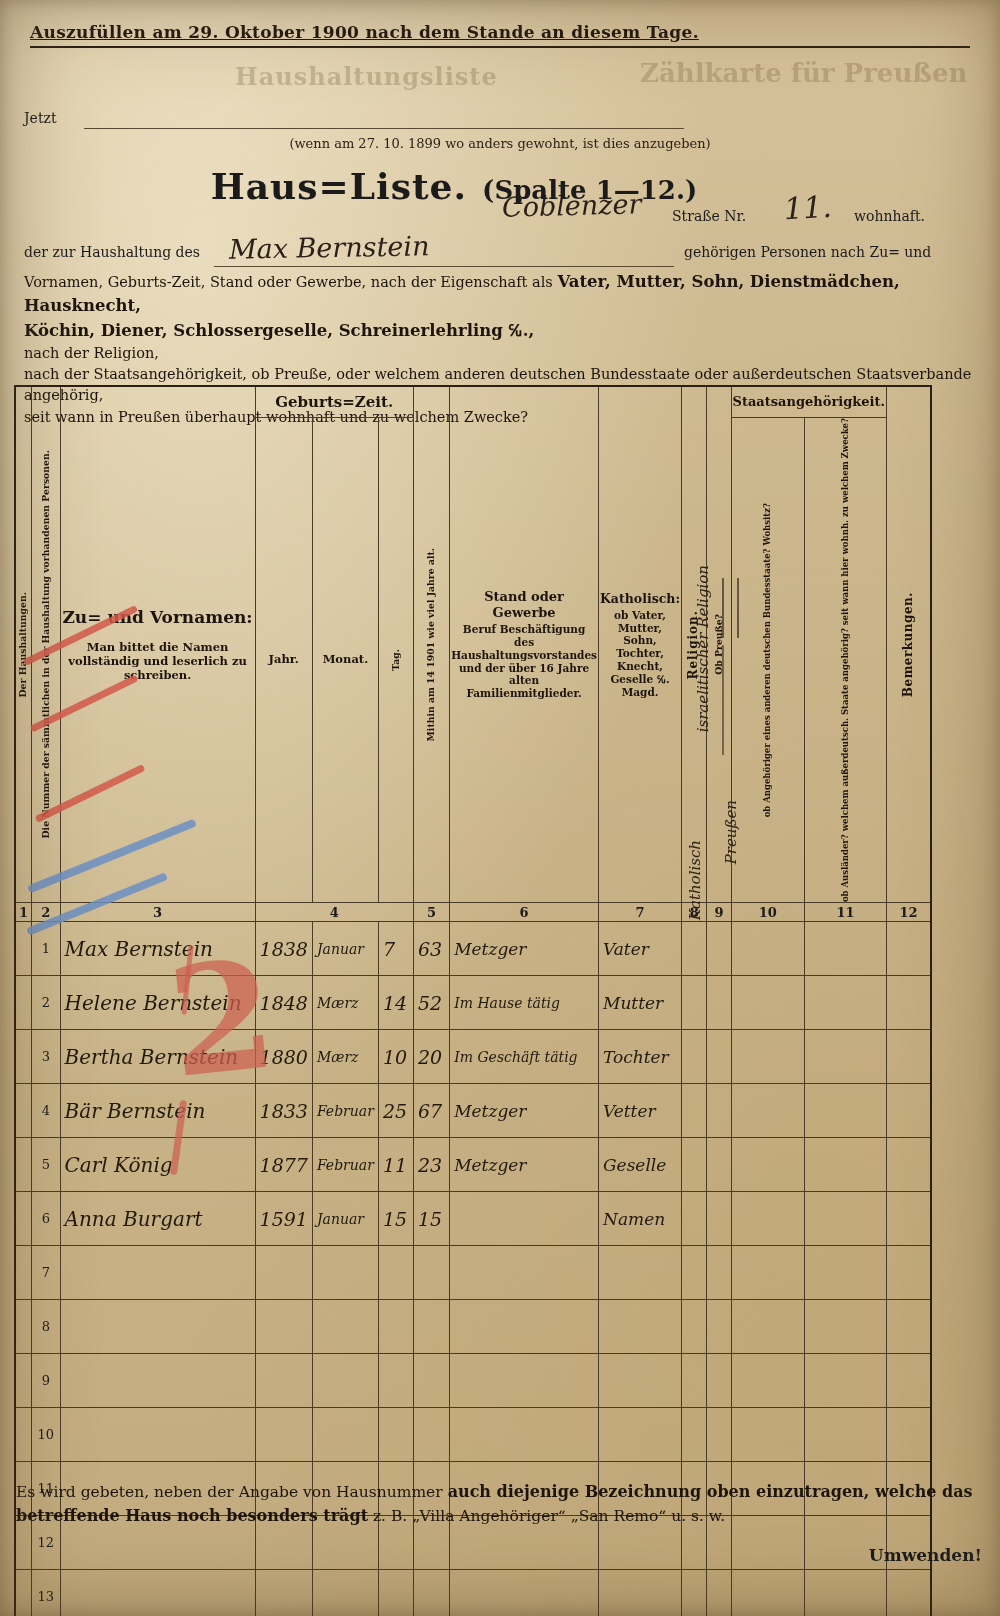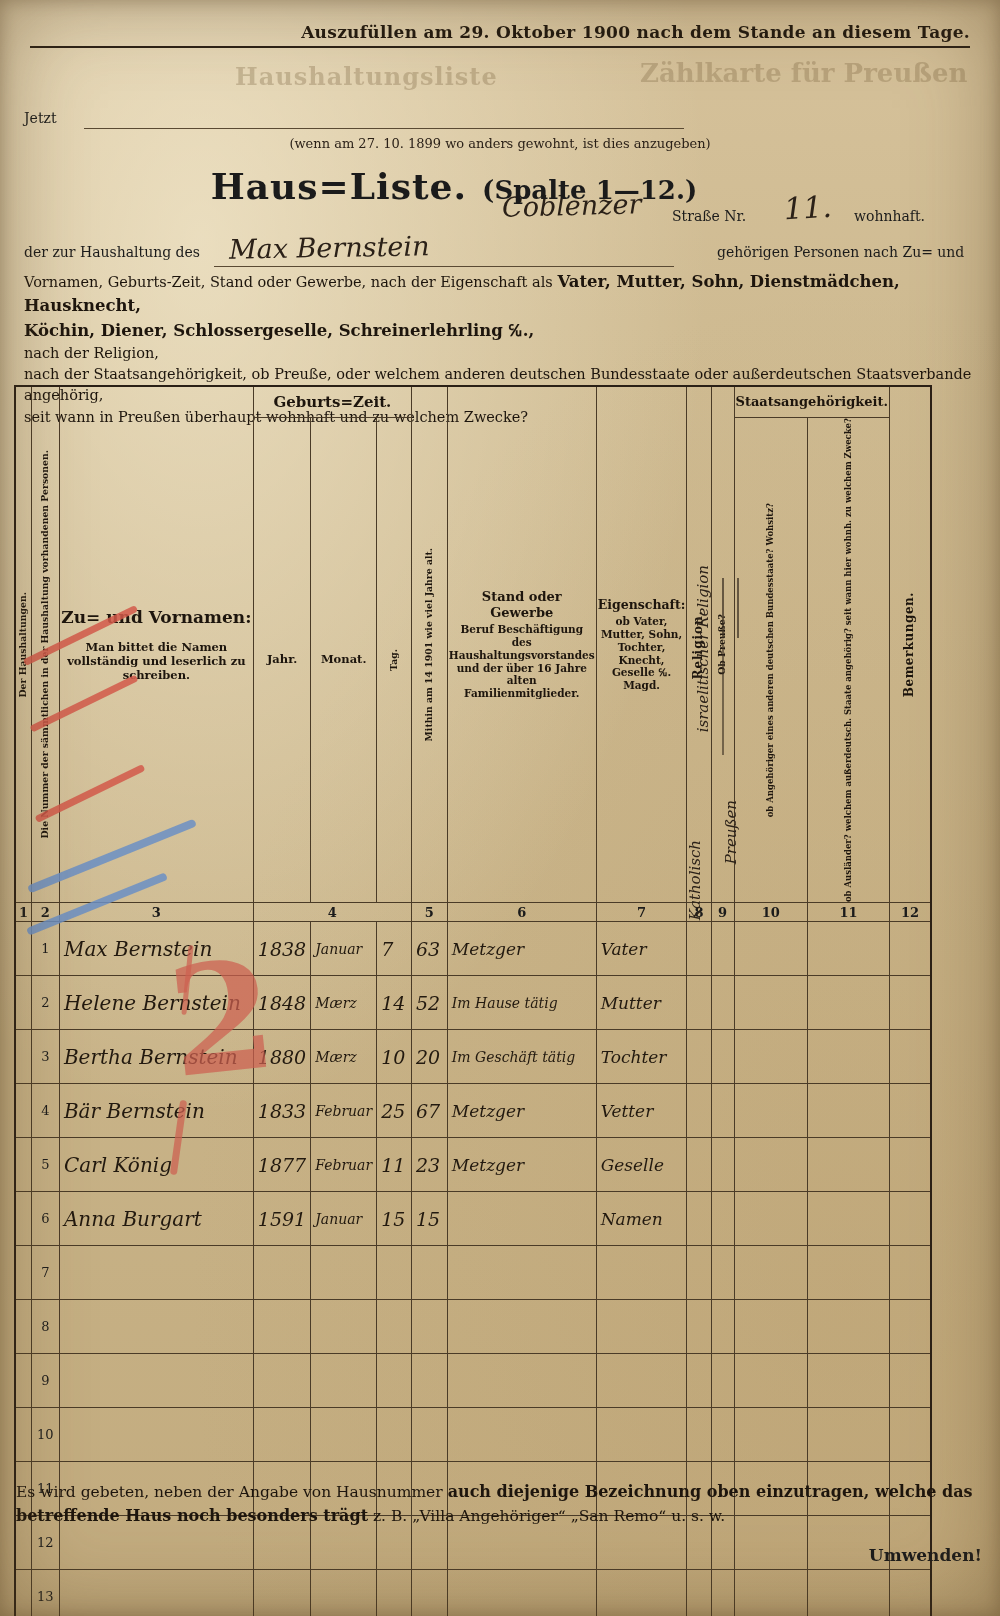--- a/index.html
+++ b/index.html
@@ -22,24 +22,25 @@
   .vignette{
     position:absolute;inset:0;
     box-shadow: inset 0 0 90px rgba(90,66,32,.45), inset 0 0 18px rgba(70,50,22,.35);
     pointer-events:none;
   }
   .sheet{position:absolute;inset:0;}
 
   
   .topline{
     position:absolute;left:30px;top:22px;width:940px;
-    text-align:right;
+    text-align:left;
     font-family:"DejaVu Serif", serif;
     font-weight:bold;font-size:17px;letter-spacing:.3px;
     color:#20180f;
+    text-decoration:underline;
   }
   .topline .rule{
     border-bottom:2px solid #2a2016;margin-top:4px;
   }
   .ghost{
     position:absolute;color:rgba(120,95,60,.30);
     font-weight:bold;pointer-events:none;
   }
   .g1{left:235px;top:62px;font-size:24px;letter-spacing:1px;}
   .g2{left:640px;top:58px;font-size:26px;}
@@ -78,21 +79,21 @@
   .title .sp{font-size:26px;font-weight:bold;margin-left:10px;}
 
   .line-haush{
     position:absolute;left:24px;top:236px;width:950px;font-size:14px;
   }
   .line-haush .lbl{position:absolute;left:0;top:8px;}
   .line-haush .rule{
     position:absolute;left:190px;top:30px;width:460px;border-bottom:1px solid #5a4a33;
   }
   .owner{position:absolute;left:205px;top:-4px;font-size:27px;transform:rotate(-1deg);}
-  .line-haush .tail{position:absolute;left:660px;top:8px;margin-left:33px;}
+  .line-haush .tail{position:absolute;left:660px;top:8px;}
 
   .para{
     position:absolute;left:24px;top:270px;width:952px;
     font-size:14.5px;line-height:1.47;color:#1d150d;
   }
   .para .big{font-size:16.5px;font-weight:bold;}
 
   
   .tbl{
     position:absolute;left:14px;top:385px;width:918px;
@@ -236,21 +237,21 @@
         <div class="hcell" style="font-size:15px;font-weight:bold">Geburts=Zeit.</div>
       </th>
       <th rowspan="2">
         <div class="vert small">Mithin am 14 1901 wie viel Jahre alt.</div>
       </th>
       <th rowspan="2">
         <div class="hcell" style="font-size:13px;font-weight:bold">Stand oder Gewerbe</div>
         <div class="hcell" style="font-size:10.5px;line-height:1.22;margin-top:3px">Beruf Beschäftigung des Haushaltungsvorstandes und der über 16 Jahre alten Familienmitglieder.</div>
       </th>
       <th rowspan="2">
-        <div class="hcell" style="font-size:12.5px;font-weight:bold">Eigenschaft:</div>
+        <div class="hcell" style="font-size:12.5px;font-weight:bold">Katholisch:</div>
         <div class="hcell" style="font-size:10.5px;line-height:1.22;margin-top:3px">ob Vater, Mutter, Sohn, Tochter, Knecht, Geselle ℆. Magd.</div>
       </th>
       <th rowspan="2">
         <div class="vert" style="font-size:12px;letter-spacing:1px">Religion.</div>
       </th>
       <th rowspan="2">
         <div class="vert small">Ob Preuße?</div>
       </th>
       <th colspan="2" style="height:30px">
         <div class="hcell" style="font-size:13px;font-weight:bold">Staatsangehörigkeit.</div>

